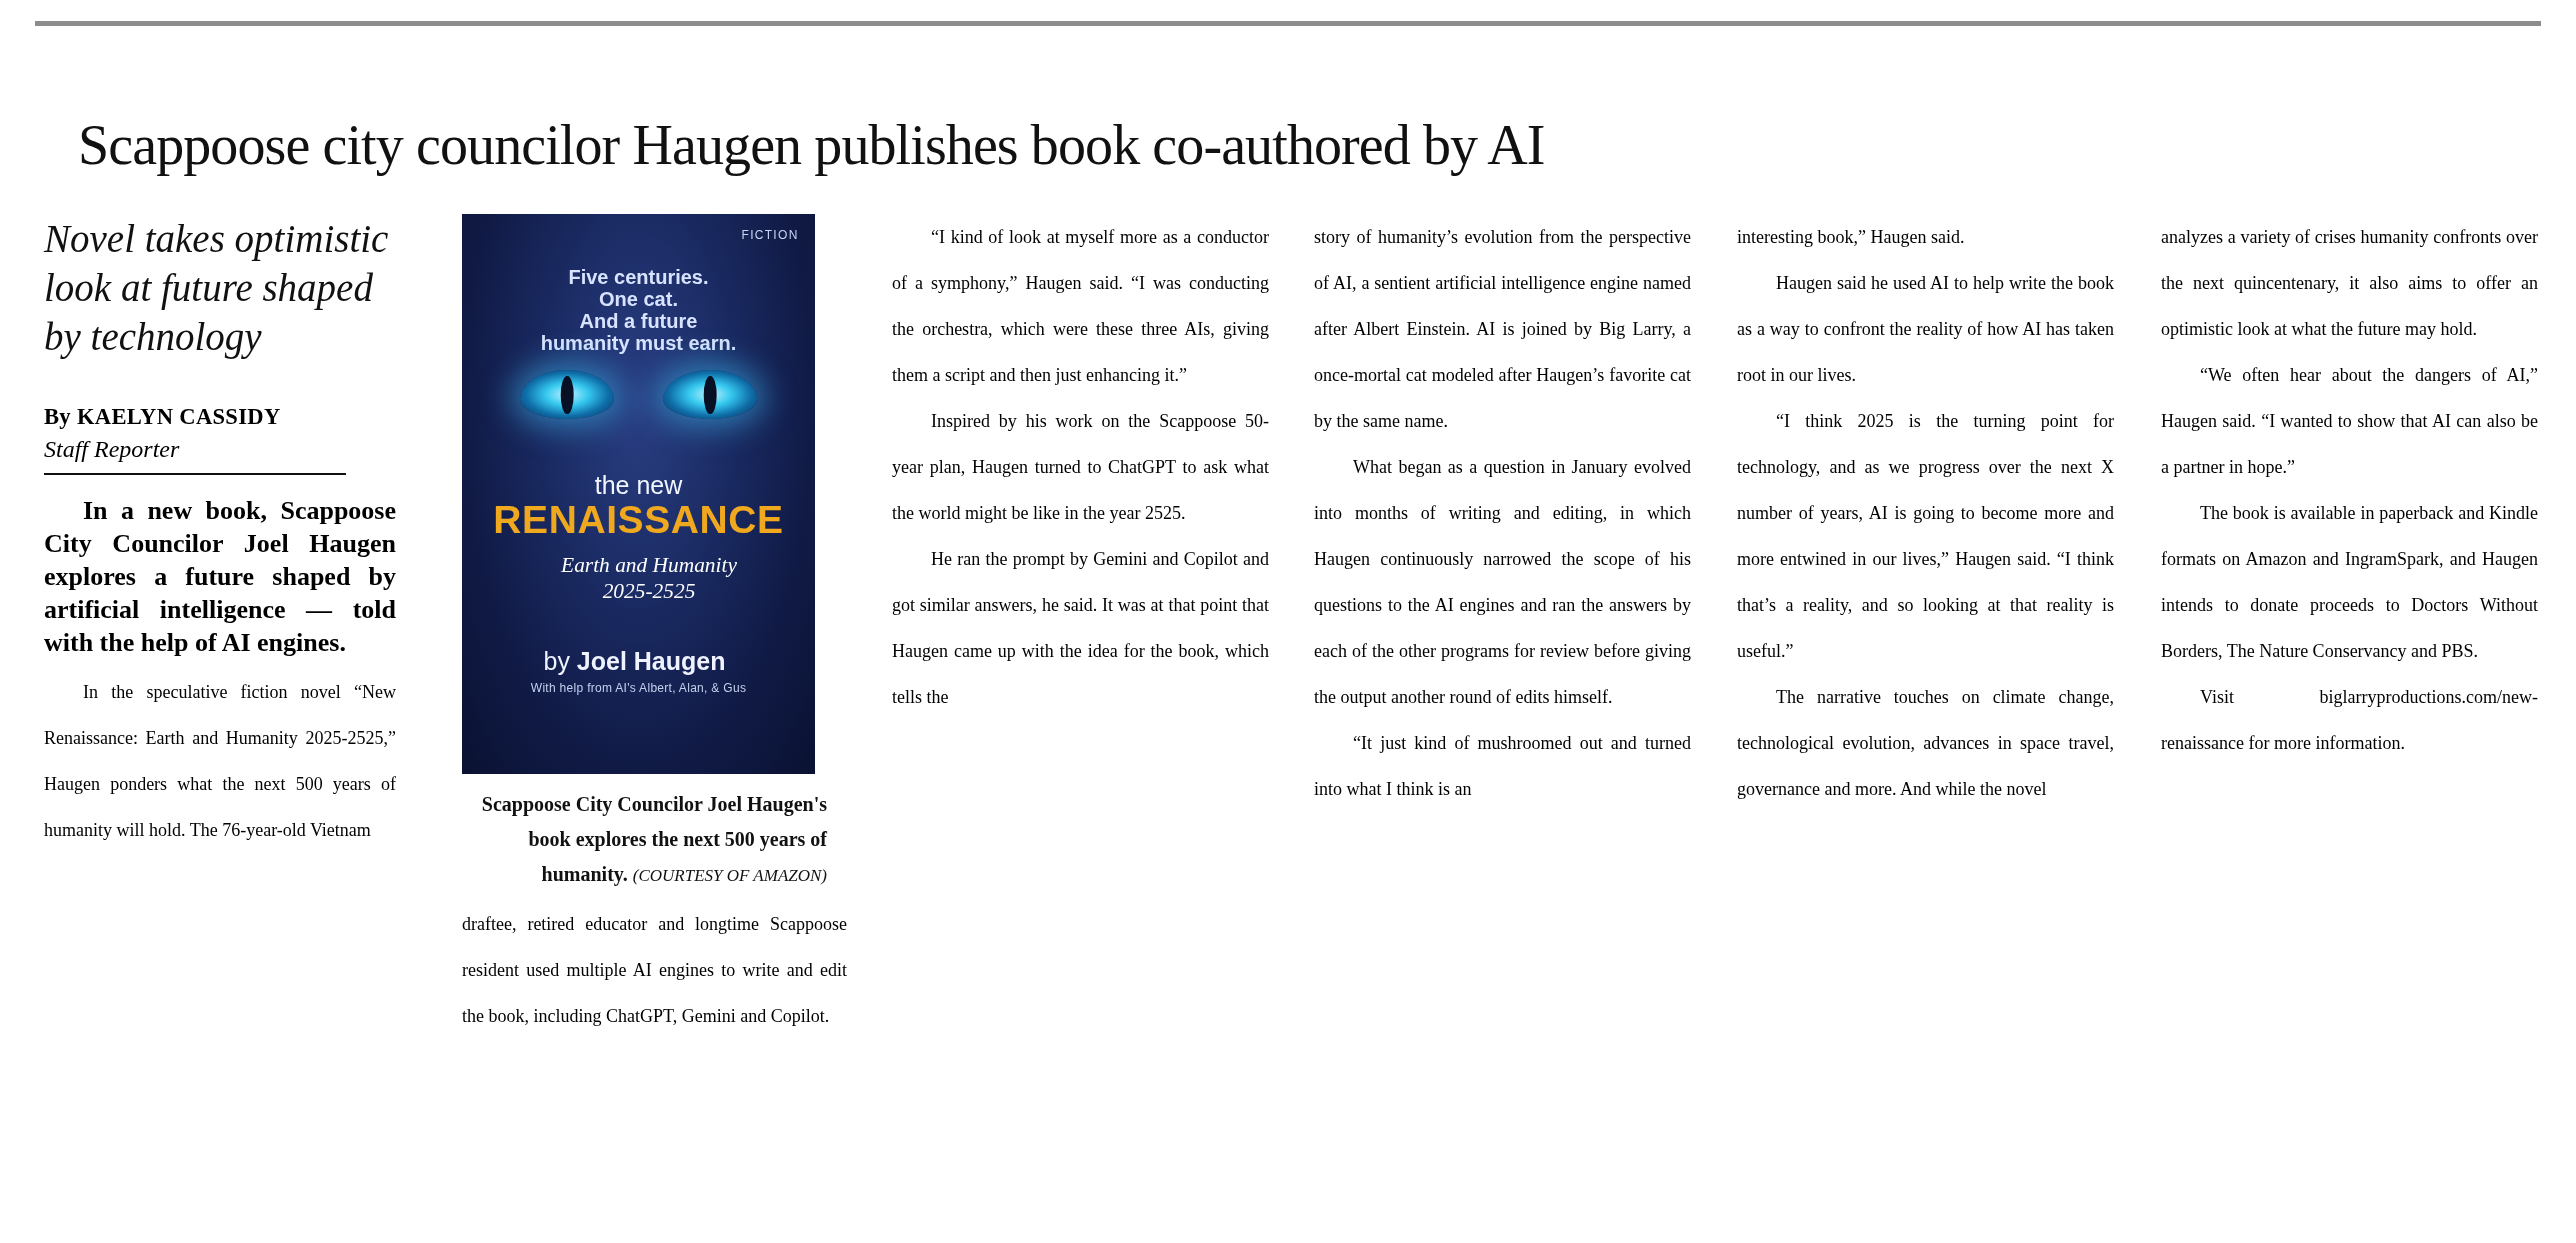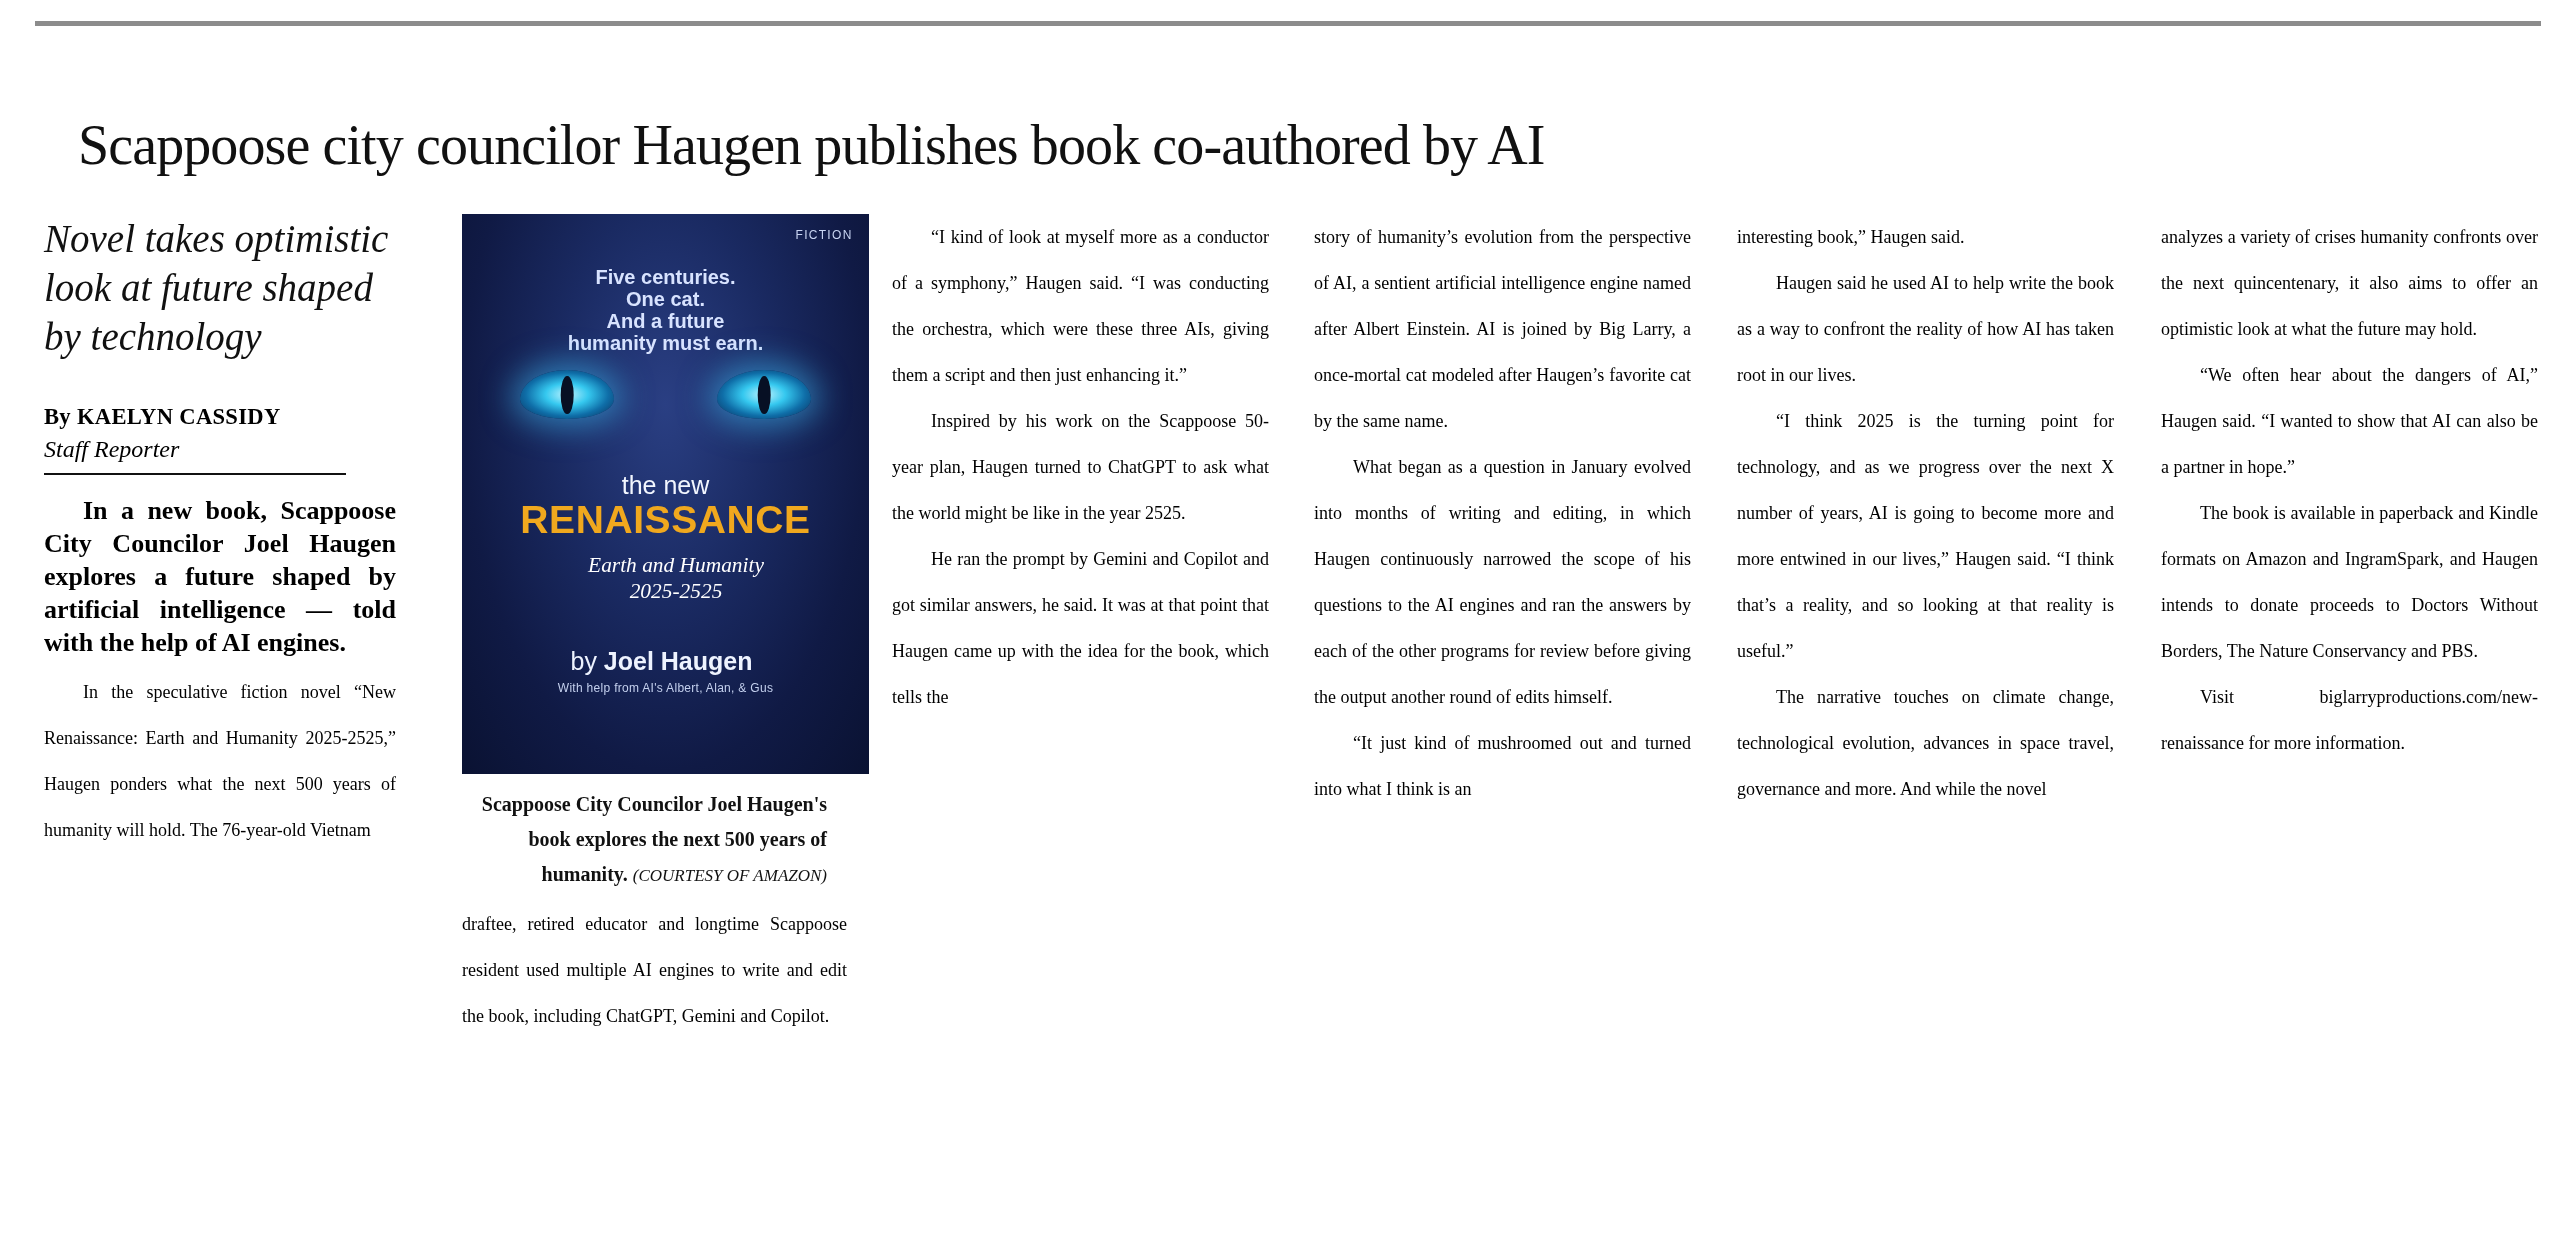--- a/index.html
+++ b/index.html
@@ -111,21 +111,21 @@
   .body-text p.noindent { text-indent: 0; }
   .c1 .body-text { width: 352px; margin-top: 10px; }
 
   
   .photo-wrap {
     position: relative;
     width: 385px;
   }
   .book-cover {
     position: relative;
-    width: 407px;
+    width: 353px;
     height: 560px;
     background:
       radial-gradient(ellipse at 50% 34%, #2a3f83 0%, #1a2a62 38%, #101a45 70%, #0a1232 100%);
     overflow: hidden;
   }
   .cover-fiction {
     position: absolute;
     right: 16.4px; top: 14px;
     font-family: "Liberation Sans", sans-serif;
     font-size: 12px;

